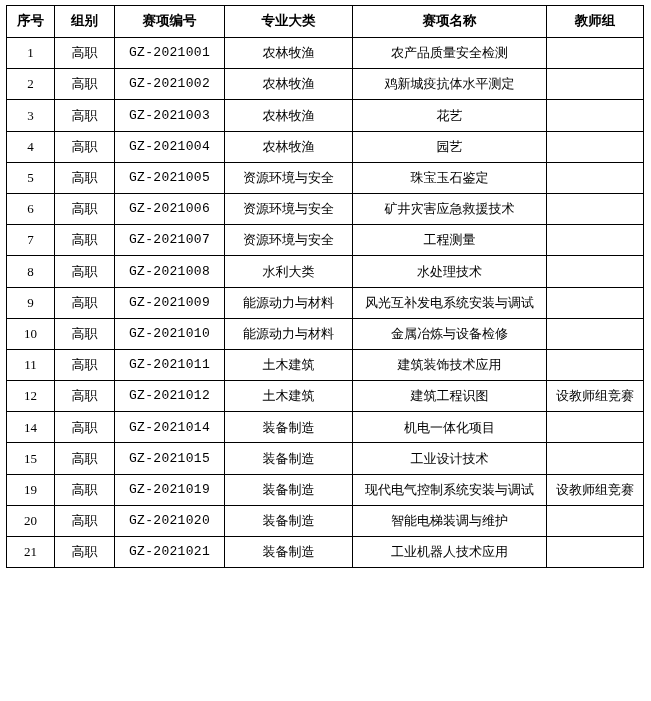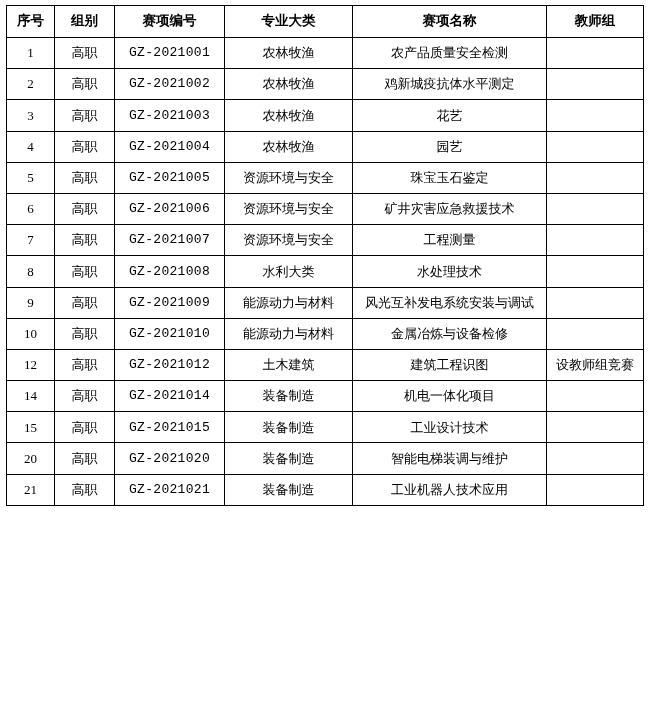--- a/index.html
+++ b/index.html
@@ -168,20 +168,28 @@
       </tr>
       <tr>
         <td class="idx">10</td>
         <td class="level">高职</td>
         <td class="code">GZ-2021010</td>
         <td class="major">能源动力与材料</td>
         <td class="name">金属冶炼与设备检修</td>
         <td class="teacher"></td>
       </tr>
       <tr>
+        <td class="idx">11</td>
+        <td class="level">高职</td>
+        <td class="code">GZ-2021011</td>
+        <td class="major">土木建筑</td>
+        <td class="name">建筑装饰技术应用</td>
+        <td class="teacher"></td>
+      </tr>
+      <tr>
         <td class="idx">12</td>
         <td class="level">高职</td>
         <td class="code">GZ-2021012</td>
         <td class="major">土木建筑</td>
         <td class="name">建筑工程识图</td>
         <td class="teacher">设教师组竞赛</td>
       </tr>
       <tr>
         <td class="idx">14</td>
         <td class="level">高职</td>
@@ -190,20 +198,28 @@
         <td class="name">机电一体化项目</td>
         <td class="teacher"></td>
       </tr>
       <tr>
         <td class="idx">15</td>
         <td class="level">高职</td>
         <td class="code">GZ-2021015</td>
         <td class="major">装备制造</td>
         <td class="name">工业设计技术</td>
         <td class="teacher"></td>
+      </tr>
+      <tr>
+        <td class="idx">19</td>
+        <td class="level">高职</td>
+        <td class="code">GZ-2021019</td>
+        <td class="major">装备制造</td>
+        <td class="name">现代电气控制系统安装与调试</td>
+        <td class="teacher">设教师组竞赛</td>
       </tr>
       <tr>
         <td class="idx">20</td>
         <td class="level">高职</td>
         <td class="code">GZ-2021020</td>
         <td class="major">装备制造</td>
         <td class="name">智能电梯装调与维护</td>
         <td class="teacher"></td>
       </tr>
       <tr>

